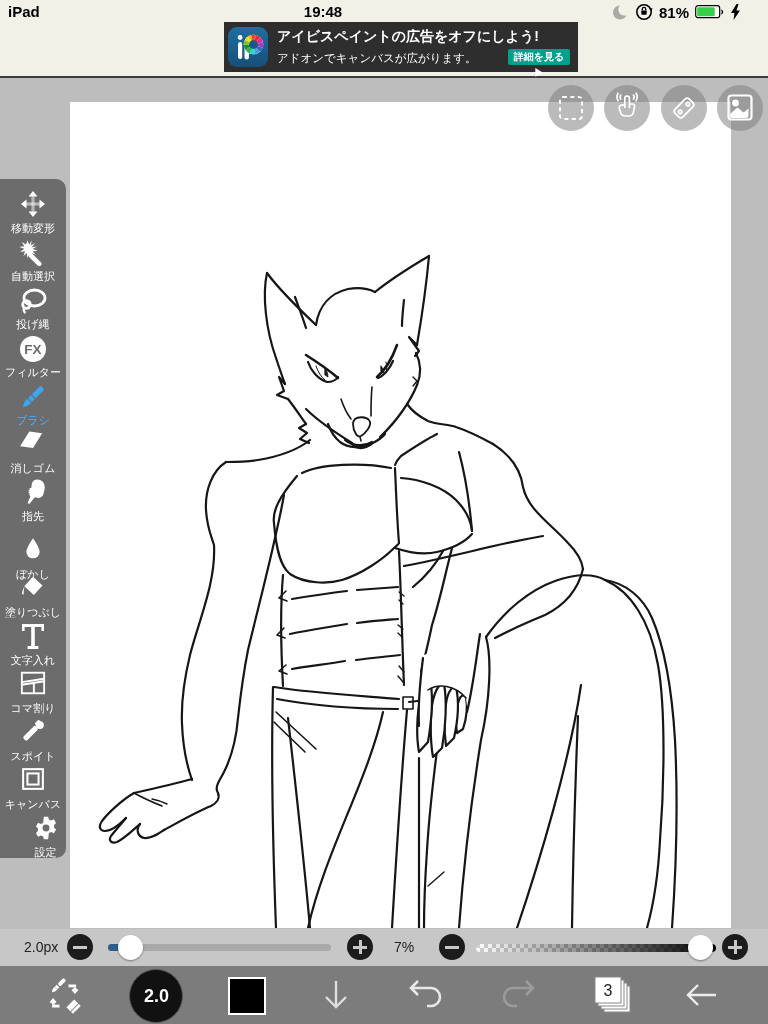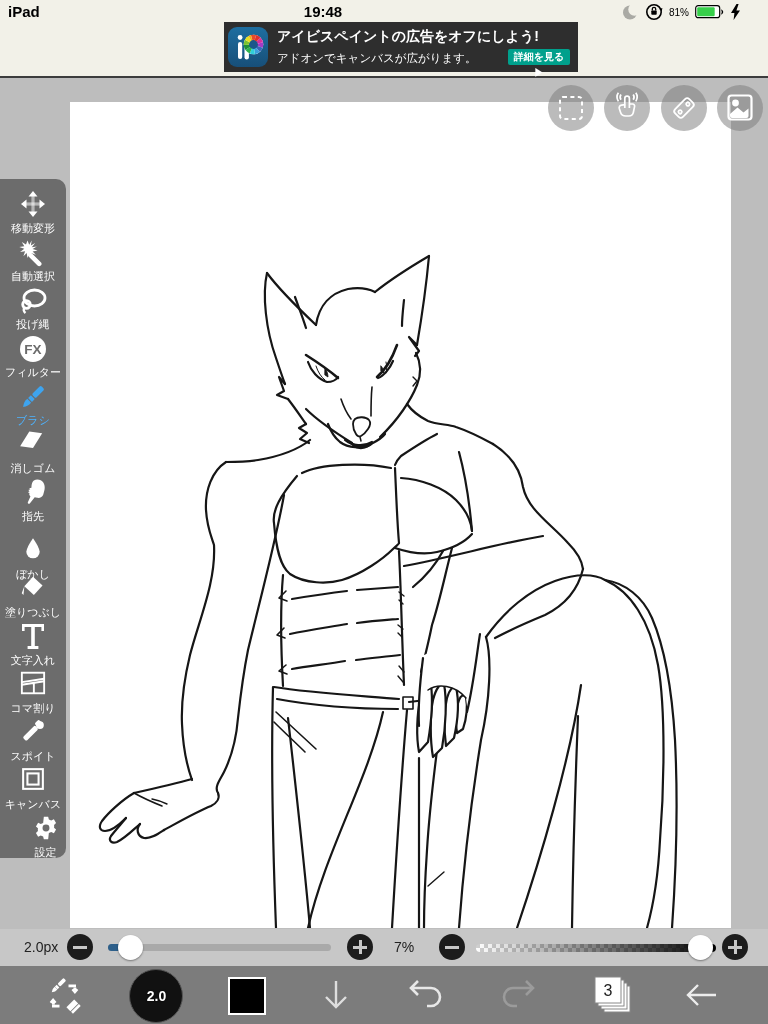--- a/index.html
+++ b/index.html
@@ -5,21 +5,21 @@
   html,body{margin:0;padding:0;}
   body{width:768px;height:1024px;overflow:hidden;position:relative;
        font-family:"Liberation Sans",sans-serif;background:#bdbdbd;}
   .abs{position:absolute;}
   
   #status{left:0;top:0;width:768px;height:76px;background:#f2f1e8;}
   #statusline{left:0;top:76px;width:768px;height:2px;background:#3c3c3c;}
   #stat-ipad{left:8px;top:3px;font-size:15px;font-weight:bold;color:#000;}
   #stat-time{left:0;top:3px;width:646px;text-align:center;font-size:15px;font-weight:bold;color:#000;}
   #stat-right{right:27px;top:2px;height:20px;display:flex;align-items:center;gap:6px;}
-  #stat-pct{font-size:10px;font-weight:normal;color:#000;text-align:right;}
+  #stat-pct{font-size:15px;font-weight:bold;color:#000;text-align:right;}
   
   #ad{left:224px;top:22px;width:354px;height:50px;background:#2e2e2e;display:flex;align-items:center;}
   #adicon{position:absolute;left:4px;top:5px;width:40px;height:40px;border-radius:9px;
           background:linear-gradient(#1e6ea0,#174f79);}
   #adtxt{position:absolute;left:53px;top:4px;}
   #adtitle{white-space:nowrap;font-size:14px;font-weight:bold;color:#fff;letter-spacing:0px;line-height:20px;}
   #adsub{white-space:nowrap;font-size:11.5px;color:#fff;line-height:18px;margin-top:3px;}
   #adbtn{position:absolute;right:8px;bottom:7px;width:62px;height:16px;background:#00a08c;
          color:#fff;font-size:10px;font-weight:bold;text-align:center;line-height:16px;border-radius:2px;}
   
@@ -410,21 +410,21 @@
       <path d="M15.5,30.5 h-7.5 v-2.8 h7.5 Z"></path>
       <path d="M8,27.7 h2.8 v-3 h-2.8 Z"></path>
       <path d="M12.5,25 l-3.4,-4 l-3.4,4 l1.8,1.6 l1.6,-1.9 l1.6,1.9 Z"></path>
       <g transform="rotate(-45 29 29)">
         <rect x="23.5" y="25.2" width="11" height="5.6"></rect>
         <rect x="23.5" y="31.8" width="11" height="2.6"></rect>
       </g>
     </g>
   </svg>
 <div class="abs" style="left:129px;top:969px;width:52px;height:52px;border-radius:50%;background:#111;border:1.5px solid #555;"></div>
-<div class="abs" style="left:129px;top:969px;width:55px;height:55px;text-align:center;line-height:55px;font-size:14px;font-weight:bold;color:#fff;text-shadow:0 0 2px #000;">2.0</div>
+<div class="abs" style="left:129px;top:969px;width:55px;height:55px;text-align:center;line-height:55px;font-size:18px;font-weight:bold;color:#fff;text-shadow:0 0 2px #000;">2.0</div>
 <div class="abs" style="left:228px;top:977px;width:34px;height:34px;background:#000;border:2px solid #fff;"></div>
 <svg class="abs" style="left:318px;top:977px;" width="36" height="36" viewBox="0 0 36 36">
     <g stroke="#dedede" stroke-width="2.4" fill="none">
       <path d="M18,4 v26 M8,20 l10,10 l10,-10"></path>
     </g>
   </svg>
 <svg class="abs" style="left:408px;top:979px;" width="36" height="32" viewBox="0 0 36 32">
     <path d="M10,2 L3,9 l7,7 M3,9 h20 a9,9 0 0,1 9,9 a9,9 0 0,1 -9,9 h-4" stroke="#e8e8e8" stroke-width="2.6" fill="none"></path>
   </svg>
 <svg class="abs" style="left:500px;top:979px;" width="36" height="32" viewBox="0 0 36 32">

